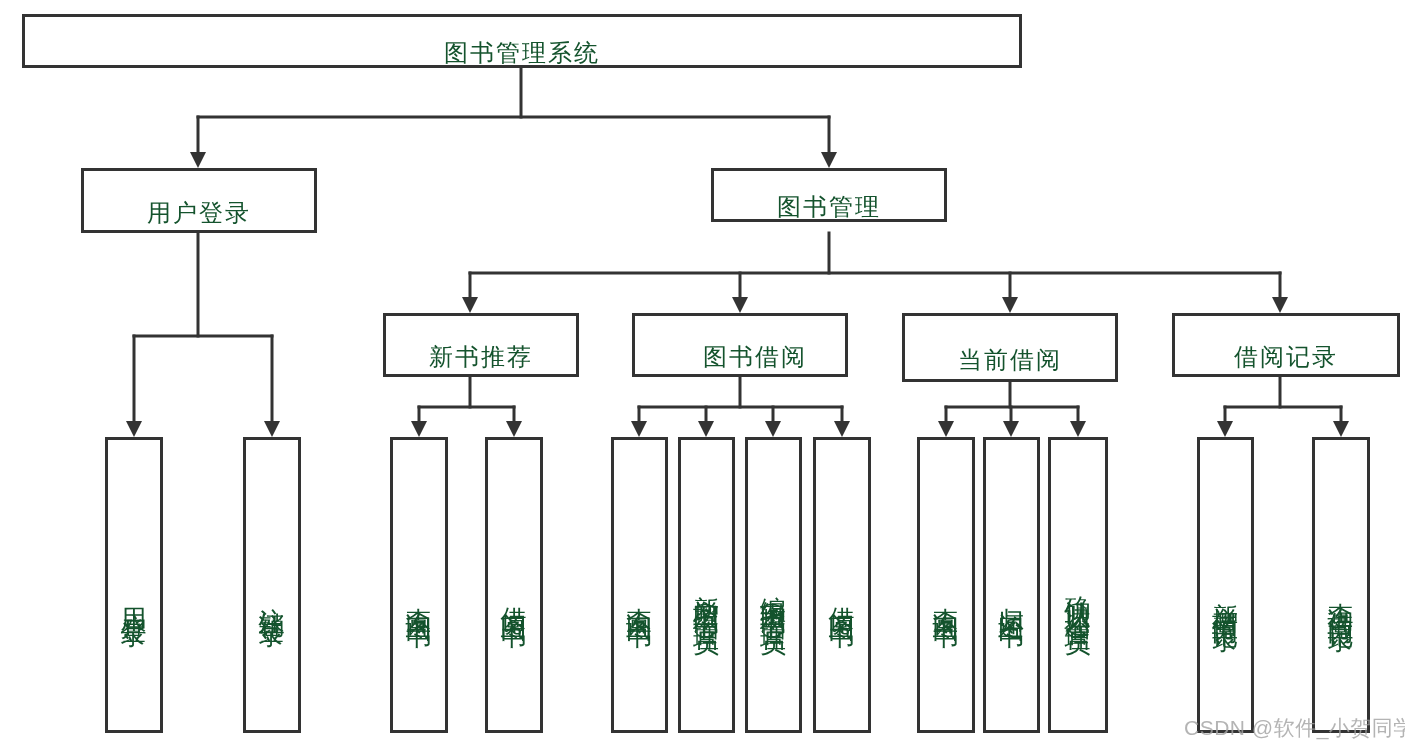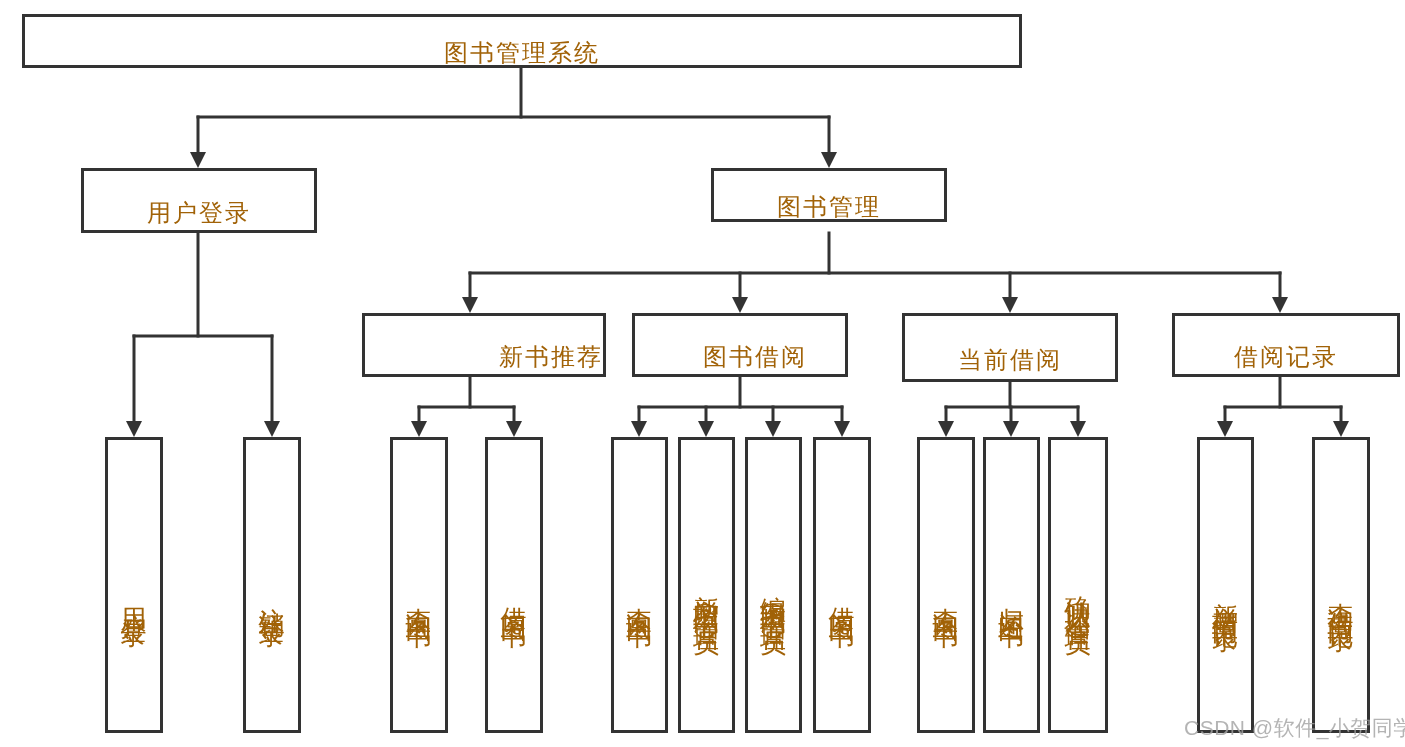--- a/index.html
+++ b/index.html
@@ -8,21 +8,21 @@
     font-family:"Liberation Sans", sans-serif;
     color:#333333;
   }
   .stage { position:absolute; left:0; top:0; width:1405px; height:747px; }
   .connectors { position:absolute; left:0; top:0; z-index:1; }
   .node {
     position:absolute; box-sizing:border-box; background:#ffffff;
     border:3px solid #333333; z-index:2;
     display:flex; align-items:center; justify-content:center;
   }
-  .node .lbl { color:#a16207;margin-top:24px; }
+  .node .lbl { color:#14532d;margin-top:24px; }
   .node.h .lbl { font-size:24px; letter-spacing:2px; white-space:nowrap; }
   .node.v .lbl {
     writing-mode:vertical-rl; text-orientation:mixed;
     font-size:26px; letter-spacing:5px; line-height:1;
   }
   .watermark {
     position:absolute; left:1184px; top:714px; z-index:5;
     font-size:21px; letter-spacing:0.5px; white-space:nowrap;
     color:rgba(163,163,163,0.82);
   }
@@ -102,21 +102,21 @@
     <span class="lbl">图书管理系统</span>
   </div>
 
   <div class="node h" style="left:81px; top:168px; width:236px; height:65px;">
     <span class="lbl">用户登录</span>
   </div>
   <div class="node h" style="left:711px; top:168px; width:236px; height:54px;">
     <span class="lbl">图书管理</span>
   </div>
 
-  <div class="node h" style="left:362px; top:313px; width:244px; height:64px;justify-content:flex-end;">
+  <div class="node h" style="left:383px; top:313px; width:196px; height:64px;">
     <span class="lbl">新书推荐</span>
   </div>
   <div class="node h" style="left:632px; top:313px; width:216px; height:64px;padding-left:30px;">
     <span class="lbl">图书借阅</span>
   </div>
   <div class="node h" style="left:902px; top:313px; width:216px; height:69px;">
     <span class="lbl">当前借阅</span>
   </div>
   <div class="node h" style="left:1172px; top:313px; width:228px; height:64px;">
     <span class="lbl">借阅记录</span>

